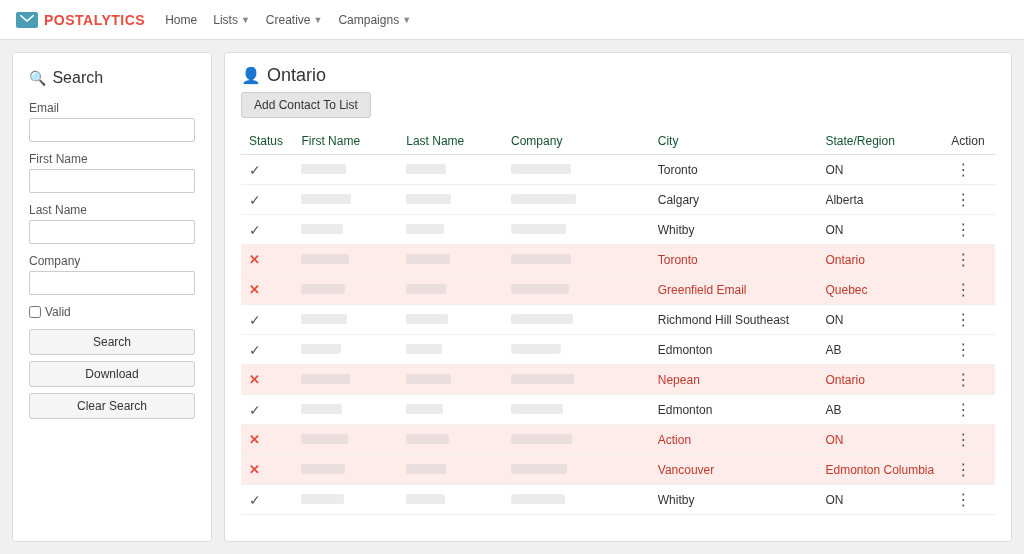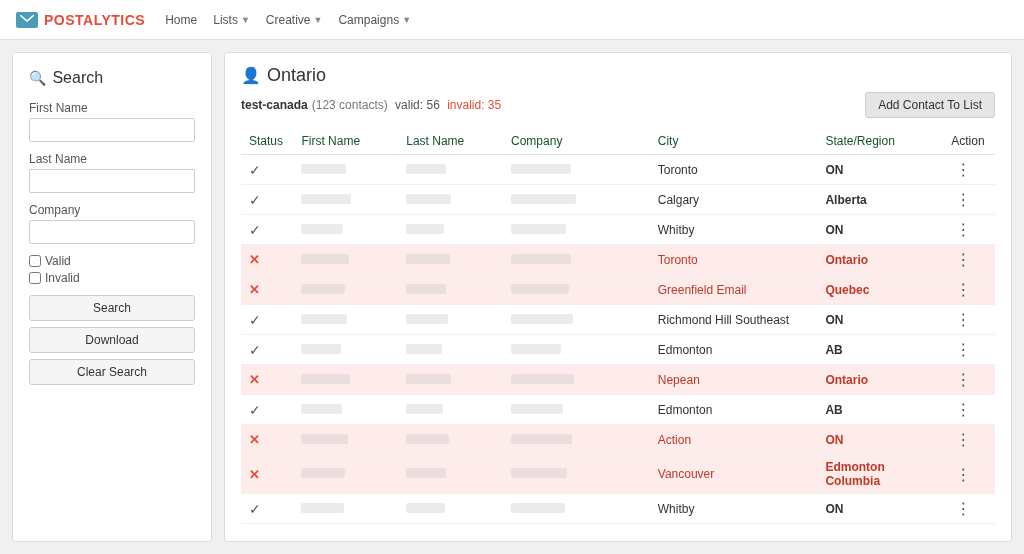--- a/index.html
+++ b/index.html
@@ -105,21 +105,21 @@
       padding: 2px 6px;
       font-size: 12px;
     }
     .address-status-label {
       font-size: 12px;
       color: #555;
       margin-bottom: 5px;
     }
     .checkbox-group {
       display: flex;
-      flex-direction: column;
+      flex-direction: row;
       gap: 3px;
       margin-bottom: 10px;
     }
     .checkbox-item {
       display: flex;
       align-items: center;
       gap: 4px;
       font-size: 12px;
       color: #555;
     }
@@ -237,21 +237,21 @@
       border-radius: 2px;
       height: 10px;
       opacity: 0.4;
     }
     .action-dots {
       cursor: pointer;
       font-size: 16px;
       color: #555;
       padding: 0 4px;
     }
-    .state-col { color: #555; font-weight: bold; }
+    .state-col { color: #555; }
     .invalid-row .state-col { color: #c0392b; }
 
     .col-status { width: 40px; }
     .col-firstname { width: 100px; }
     .col-lastname { width: 100px; }
     .col-company { width: 140px; }
     .col-city { width: 160px; }
     .col-state { width: 120px; }
     .col-action { width: 40px; }
   </style>
@@ -288,60 +288,54 @@
 </nav>
 
 <div class="main-container">
 
   <aside class="sidebar">
     <div class="sidebar-title">
       <span class="search-icon-char">🔍</span>
       <span>Search</span>
     </div>
     <div class="form-group">
+      <label class="form-label">Email</label>
+      <input class="form-input" type="text" style="">
+    </div>
+    <div class="form-group">
       <label class="form-label">First Name</label>
       <input class="form-input" type="text" style="">
     </div>
     <div class="form-group">
       <label class="form-label">Last Name</label>
       <input class="form-input" type="text" style="">
     </div>
     <div class="form-group">
       <label class="form-label">Company</label>
       <input class="form-input" type="text" style="">
     </div>
     <div class="form-group">
       <div class="checkbox-group">
         <label class="checkbox-item">
           <input type="checkbox" style="">
           <span>Valid</span>
         </label>
-        <label class="checkbox-item">
-          <input type="checkbox" style="">
-          <span>Invalid</span>
-        </label>
       </div>
     </div>
     <button class="btn">Search</button>
     <button class="btn">Download</button>
     <button class="btn">Clear Search</button>
   </aside>
 
   <div class="content">
     <div class="content-title">
       <span class="contacts-icon">👤</span>
       <span>Ontario</span>
     </div>
     <div class="contacts-meta">
-      <div class="contacts-meta-left">
-        <span class="list-name">test-canada</span>
-        <span class="meta-detail">(<span>123 contacts</span>)</span>
-        <span class="valid-text">&nbsp;<span>valid:</span> <span>56</span></span>
-        <span class="invalid-text">&nbsp;<span>invalid:</span> <span>35</span></span>
-      </div>
       <button class="add-btn">Add Contact To List</button>
     </div>
 
     <table class="contacts-table">
       <thead>
         <tr>
           <th class="col-status">Status</th>
           <th class="col-firstname">First Name</th>
           <th class="col-lastname">Last Name</th>
           <th class="col-company">Company</th>

